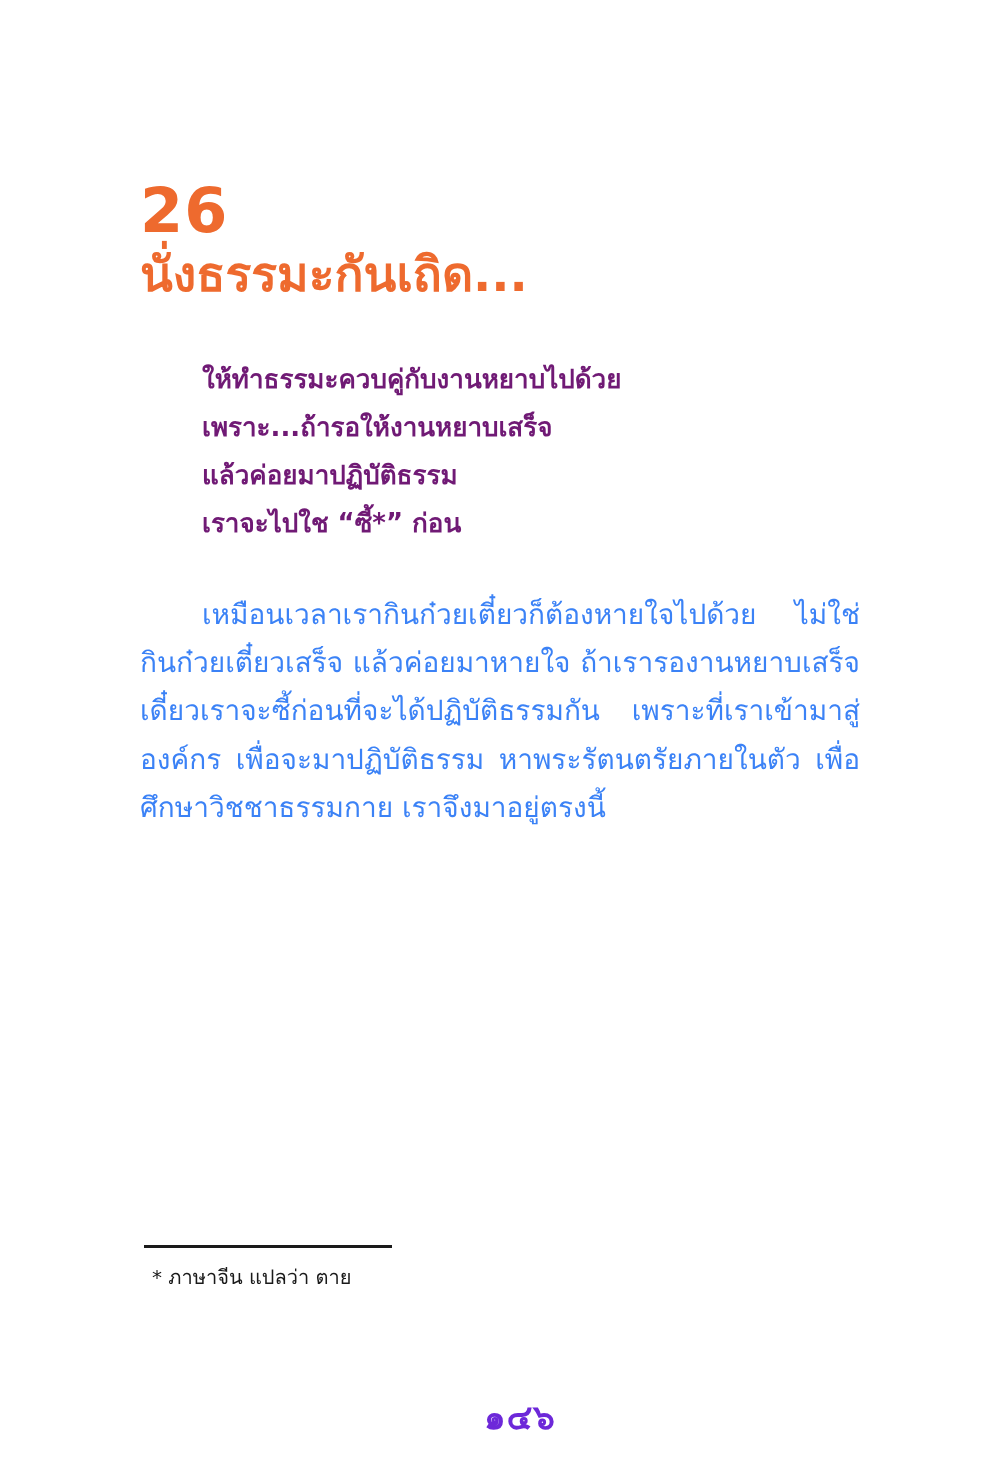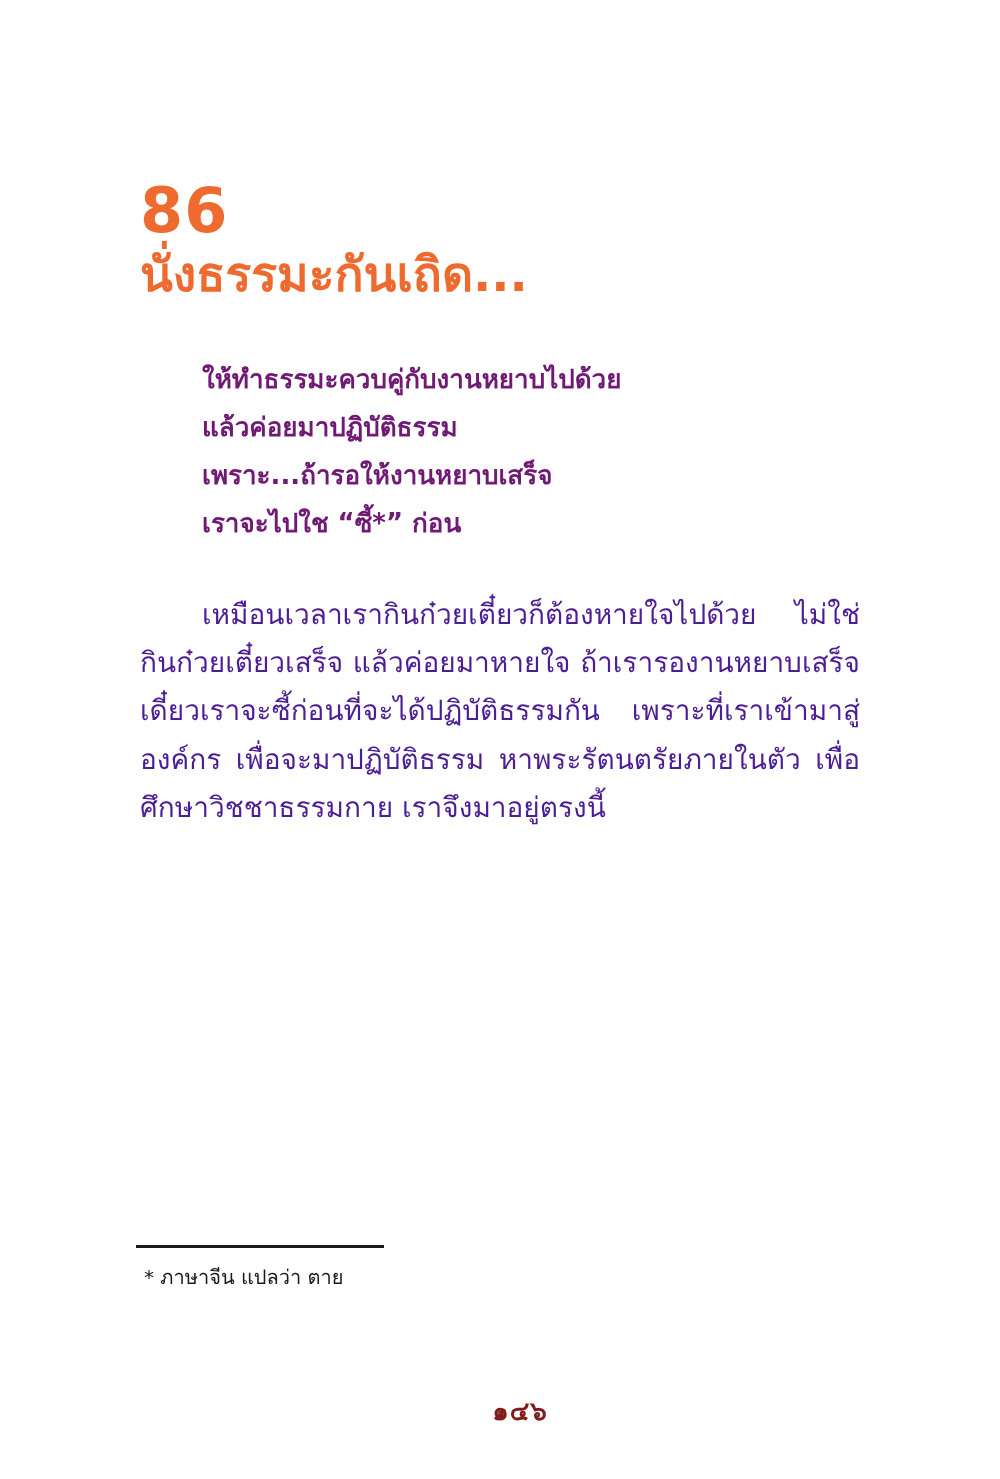--- a/index.html
+++ b/index.html
@@ -47,34 +47,34 @@
     line-height: 1.85;
     font-weight: 700;
     margin: 0 0 44px 0;
     padding-left: 62px;
   }
   .epigraph .line {
     display: block;
     white-space: nowrap;
   }
   .body-par {
-    color: #4c1d95;
+    color: #3b82f6;
     font-size: 28px;
     line-height: 1.72;
     margin: 0 0 22px 0;
     text-align: justify;
     text-justify: inter-word;
     text-indent: 62px;
   }
   .body-par:last-of-type {
     margin-bottom: 0;
   }
   .footnote-wrap {
     position: absolute;
-    left: 136px;
+    left: 144px;
     top: 1245px;
     width: 720px;
   }
   .footnote-rule {
     width: 248px;
     height: 3px;
     background: #1a1a1a;
     margin: 0 0 14px 0;
   }
   .footnote-text {
@@ -82,42 +82,42 @@
     font-size: 20px;
     line-height: 1.5;
     padding-left: 8px;
   }
   .page-number {
     position: absolute;
     left: 0;
     right: 0;
     top: 1390px;
     text-align: center;
-    color: #7f1d1d;
-    font-size: 26px;
+    color: #6d28d9;
+    font-size: 34px;
     font-weight: 700;
     letter-spacing: 1px;
     margin-left: 40px;
   }
 </style>
 </head>
 <body>
 
 <div class="page">
 
   <div class="content">
 
-    <div class="chapter-number">86</div>
+    <div class="chapter-number">26</div>
 
     <h1 class="chapter-title">นั่งธรรมะกันเถิด...</h1>
 
     <div class="epigraph">
       <span class="line">ให้ทำธรรมะควบคู่กับงานหยาบไปด้วย</span>
+      <span class="line">เพราะ...ถ้ารอให้งานหยาบเสร็จ</span>
       <span class="line">แล้วค่อยมาปฏิบัติธรรม</span>
-      <span class="line">เพราะ...ถ้ารอให้งานหยาบเสร็จ</span>
       <span class="line">เราจะไปใช “ซี้*” ก่อน</span>
     </div>
 
     <p class="body-par">เหมือนเวลาเรากินก๋วยเตี๋ยวก็ต้องหายใจไปด้วย ไม่ใช่กินก๋วยเตี๋ยวเสร็จ  แล้วค่อยมาหายใจ  ถ้าเรารองานหยาบเสร็จ เดี๋ยวเราจะซี้ก่อนที่จะได้ปฏิบัติธรรมกัน เพราะที่เราเข้ามาสู่องค์กร เพื่อจะมาปฏิบัติธรรม หาพระรัตนตรัยภายในตัว เพื่อศึกษาวิชชาธรรมกาย เราจึงมาอยู่ตรงนี้</p>
 
 
   </div>
 
   <div class="footnote-wrap">
     <div class="footnote-rule"></div>

